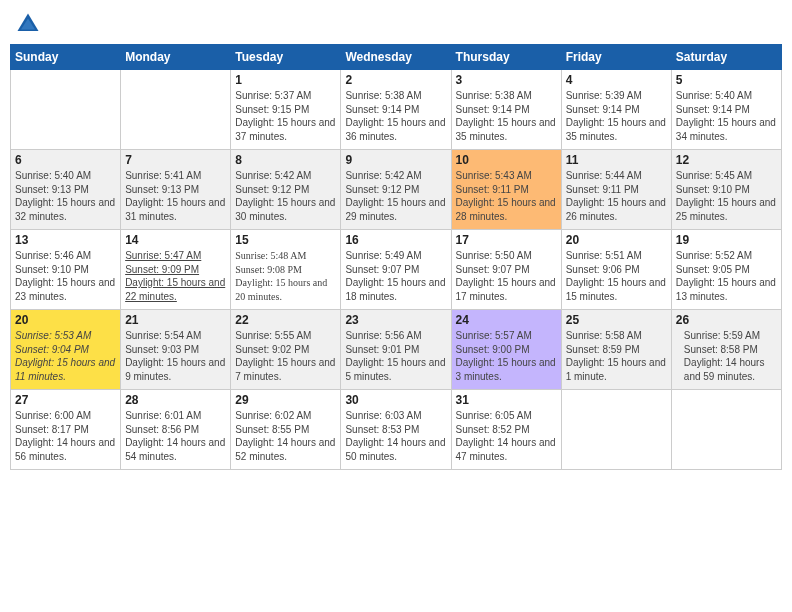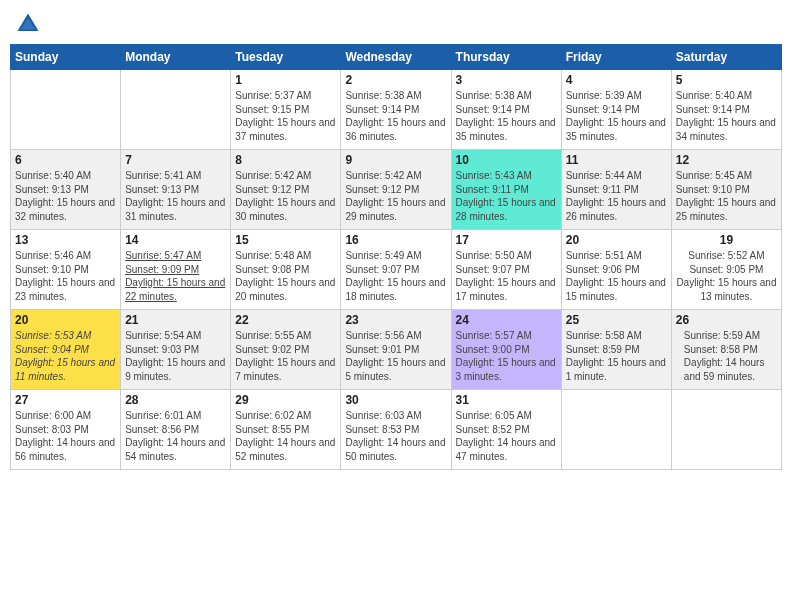--- a/index.html
+++ b/index.html
@@ -182,21 +182,21 @@
           <div class="day-info" style="white-space: pre-line;">Sunrise: 5:42 AM
 Sunset: 9:12 PM
 Daylight: 15 hours and 30 minutes.</div>
         </td>
         <td style="background: rgb(240, 240, 240);">
           <div class="day-number">9</div>
           <div class="day-info" style="white-space: pre-line;">Sunrise: 5:42 AM
 Sunset: 9:12 PM
 Daylight: 15 hours and 29 minutes.</div>
         </td>
-        <td style="background: #5eead4;">
+        <td style="background: #fdba74;">
           <div class="day-number">10</div>
           <div class="day-info" style="white-space: pre-line;">Sunrise: 5:43 AM
 Sunset: 9:11 PM
 Daylight: 15 hours and 28 minutes.</div>
         </td>
         <td style="background: rgb(240, 240, 240);">
           <div class="day-number">11</div>
           <div class="day-info" style="white-space: pre-line;">Sunrise: 5:44 AM
 Sunset: 9:11 PM
 Daylight: 15 hours and 26 minutes.</div>
@@ -216,21 +216,21 @@
 Daylight: 15 hours and 23 minutes.</div>
         </td>
         <td style="background: rgb(255, 255, 255);">
           <div class="day-number">14</div>
           <div class="day-info" style="white-space: pre-line; text-decoration: underline;">Sunrise: 5:47 AM
 Sunset: 9:09 PM
 Daylight: 15 hours and 22 minutes.</div>
         </td>
         <td style="background: rgb(255, 255, 255);">
           <div class="day-number">15</div>
-          <div class="day-info" style="white-space: pre-line;">Sunrise: 5:48 AM
+          <div class="day-info" style="white-space: pre-line; font-family: Liberation Serif, serif;">Sunrise: 5:48 AM
 Sunset: 9:08 PM
 Daylight: 15 hours and 20 minutes.</div>
         </td>
         <td style="background: rgb(255, 255, 255);">
           <div class="day-number">16</div>
           <div class="day-info" style="white-space: pre-line;">Sunrise: 5:49 AM
 Sunset: 9:07 PM
 Daylight: 15 hours and 18 minutes.</div>
         </td>
         <td style="background: rgb(255, 255, 255);">
@@ -238,21 +238,21 @@
           <div class="day-info" style="white-space: pre-line;">Sunrise: 5:50 AM
 Sunset: 9:07 PM
 Daylight: 15 hours and 17 minutes.</div>
         </td>
         <td style="background: rgb(255, 255, 255);">
           <div class="day-number">20</div>
           <div class="day-info" style="white-space: pre-line;">Sunrise: 5:51 AM
 Sunset: 9:06 PM
 Daylight: 15 hours and 15 minutes.</div>
         </td>
-        <td style="background: rgb(255, 255, 255); text-align: center;">
+        <td style="background: rgb(255, 255, 255);">
           <div class="day-number">19</div>
           <div class="day-info" style="white-space: pre-line;">Sunrise: 5:52 AM
 Sunset: 9:05 PM
 Daylight: 15 hours and 13 minutes.</div>
         </td>
       </tr>
       <tr class="row-even">
         <td style="background: #fde047;">
           <div class="day-number">20</div>
           <div class="day-info" style="white-space: pre-line; font-style: italic;">Sunrise: 5:53 AM
@@ -293,21 +293,21 @@
           <div class="day-number">26</div>
           <div class="day-info" style="white-space: pre-line; margin-left: 8px;">Sunrise: 5:59 AM
 Sunset: 8:58 PM
 Daylight: 14 hours and 59 minutes.</div>
         </td>
       </tr>
       <tr class="row-odd">
         <td style="background: rgb(255, 255, 255);">
           <div class="day-number">27</div>
           <div class="day-info" style="white-space: pre-line;">Sunrise: 6:00 AM
-Sunset: 8:03 PM
+Sunset: 8:17 PM
 Daylight: 14 hours and 56 minutes.</div>
         </td>
         <td style="background: rgb(255, 255, 255);">
           <div class="day-number">28</div>
           <div class="day-info" style="white-space: pre-line;">Sunrise: 6:01 AM
 Sunset: 8:56 PM
 Daylight: 14 hours and 54 minutes.</div>
         </td>
         <td style="background: rgb(255, 255, 255);">
           <div class="day-number">29</div>

